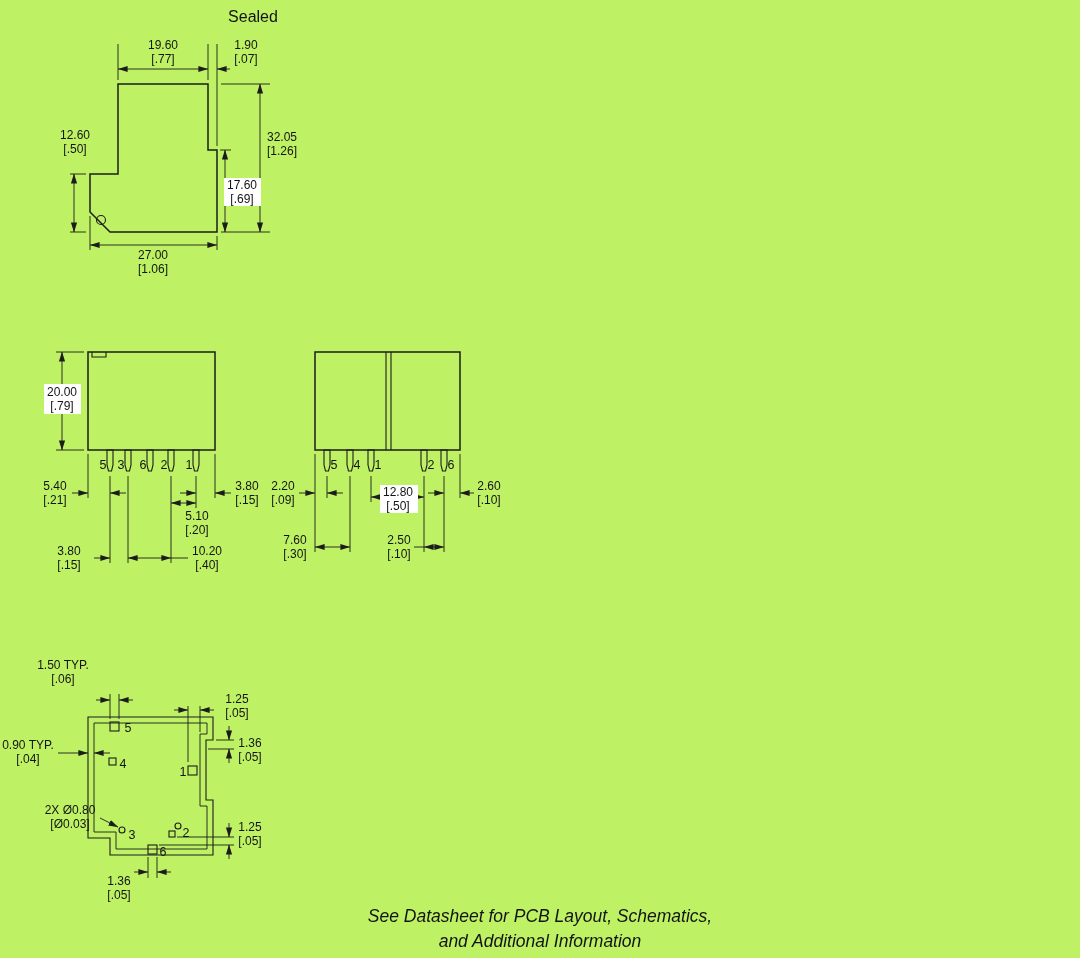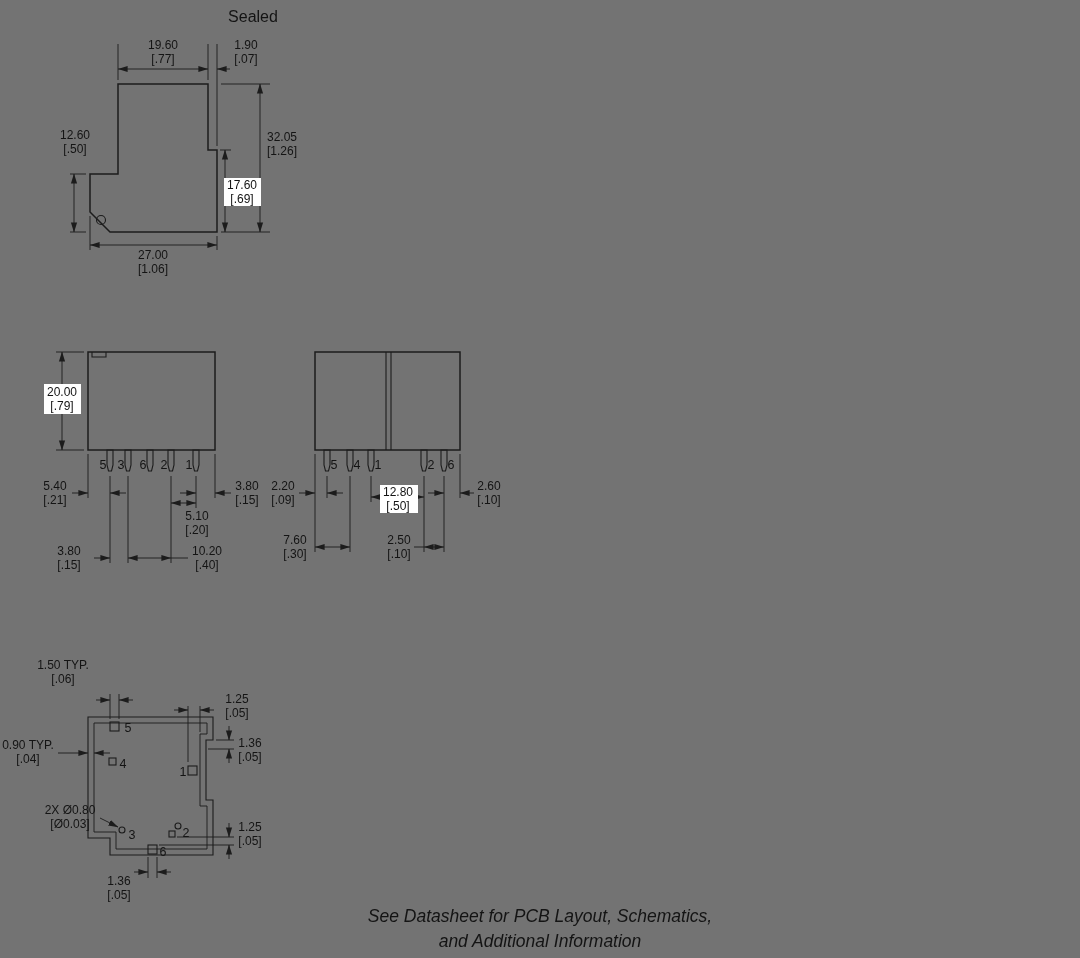--- a/index.html
+++ b/index.html
@@ -1,16 +1,16 @@
 <!DOCTYPE html>
 <html><head>
 <meta charset="utf-8">
 <style>
   html,body{margin:0;padding:0;background:#ffffff;}
-  .stage{position:relative;width:1080px;height:958px;background:#737373;overflow:hidden;}
+  .stage{position:relative;width:1080px;height:958px;background:#bef264;overflow:hidden;}
   svg{display:block;}
   text{font-family:"Liberation Sans", sans-serif;fill:#141414;}
   .t{font-size:12px;}
   .p{font-size:12.5px;}
   .ttl{font-size:16px;}
   .ftr{font-size:17.5px;font-style:italic;}
   .o{fill:none;stroke:#1c1c1c;stroke-width:1.5;stroke-linejoin:miter;}
   .o2{fill:none;stroke:#1c1c1c;stroke-width:1.1;stroke-linejoin:miter;}
   .d{fill:none;stroke:#1c1c1c;stroke-width:0.9;}
   .wb{fill:#ffffff;stroke:none;}

